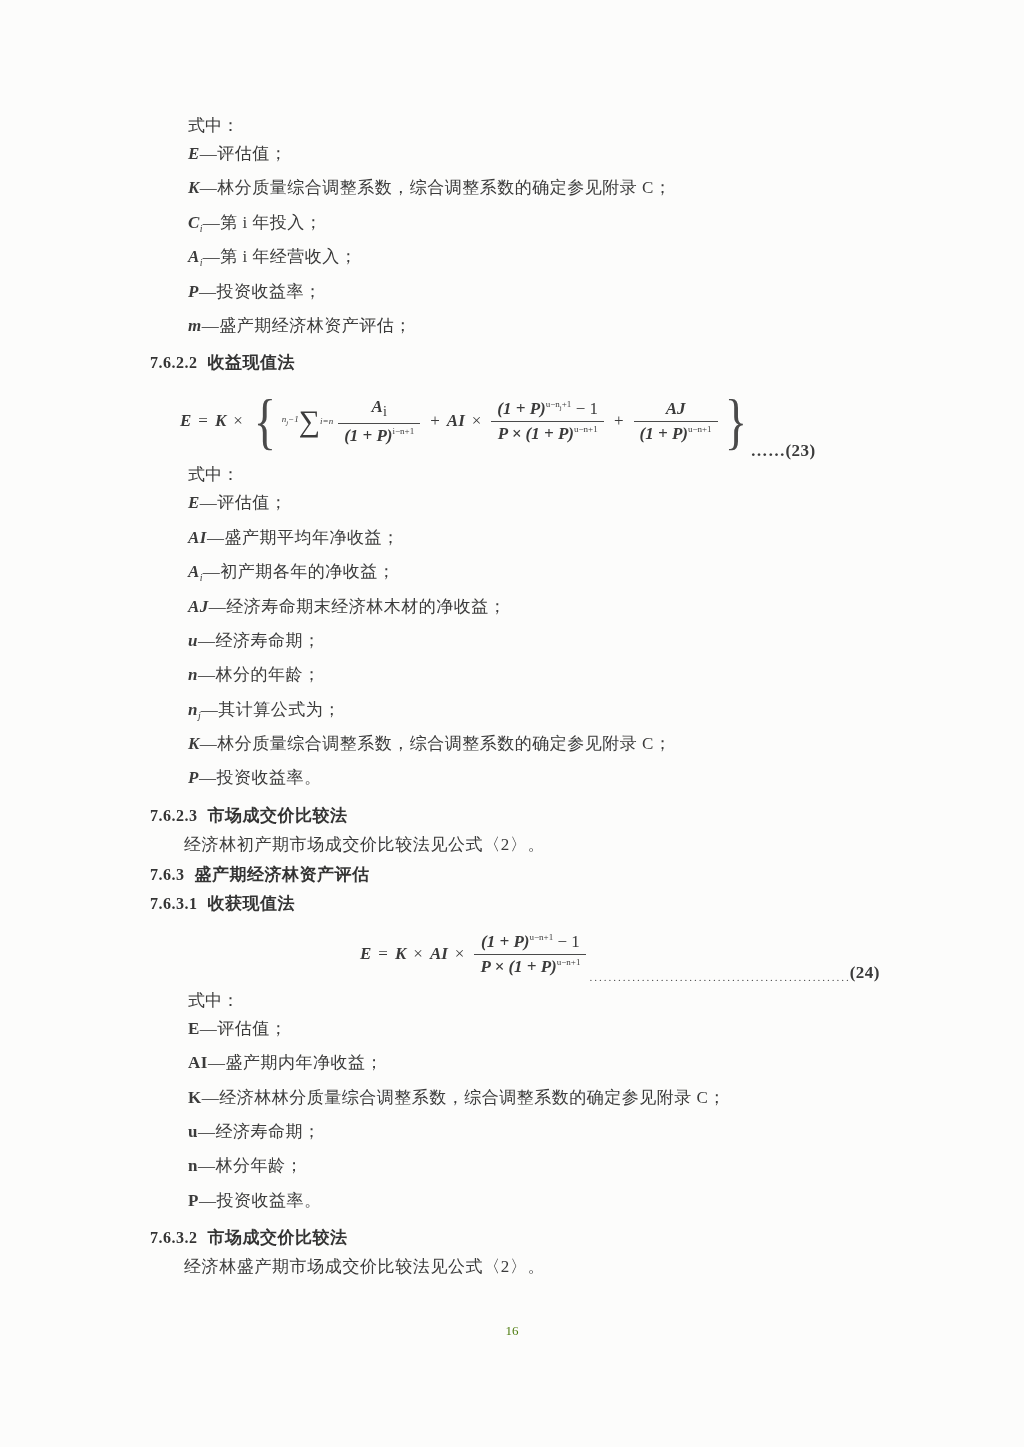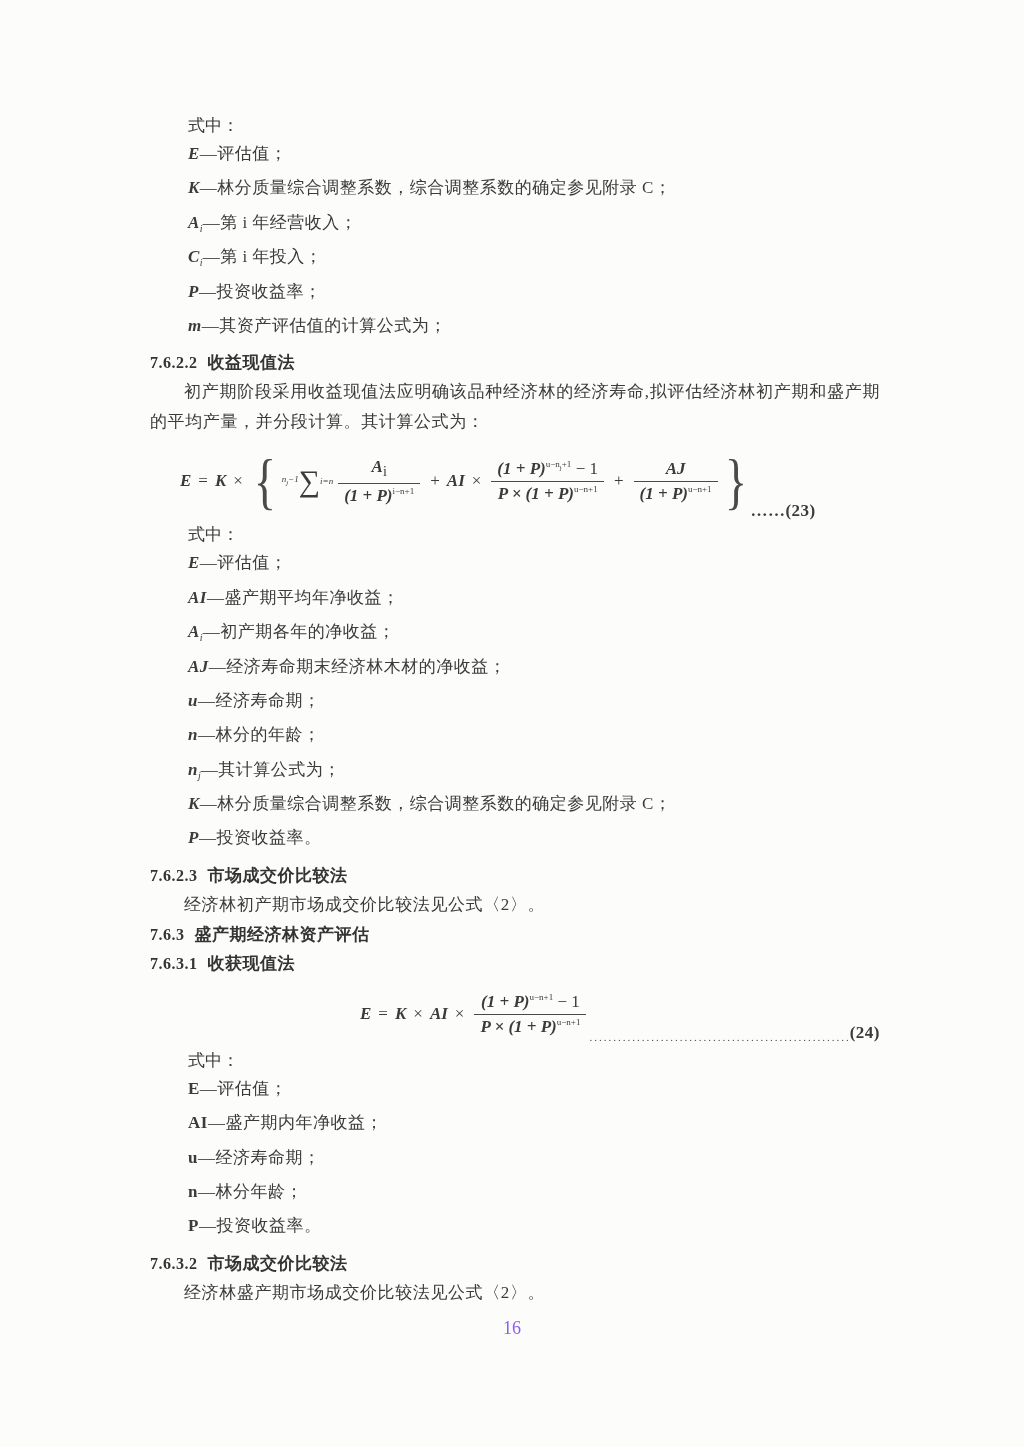--- a/index.html
+++ b/index.html
@@ -42,41 +42,40 @@
   sup.exp sub{font-size:7px;}
   .sum{display:inline-flex;align-items:center;margin:0 2px;line-height:1;}
   .sum .lim{font-size:9px;font-style:italic;line-height:10px;white-space:nowrap;}
   .sum .lim sub{font-size:7px;}
   .sum .sig{font-size:30px;line-height:30px;font-style:normal;}
   .brace{font-size:62px;font-weight:300;line-height:60px;transform:scaleX(.75);color:#4a4a4a;}
   .eq-label{align-self:flex-end;white-space:nowrap;transform:translateY(10px);font-weight:bold;letter-spacing:.5px;}
   .leader-dots{align-self:flex-end;flex:1;overflow:hidden;white-space:nowrap;letter-spacing:2px;font-size:11px;transform:translateY(6px);color:#4a4a4a;}
   .f24-spacer{flex:0 0 210px;}
   
-  .pagenum{position:absolute;left:0;bottom:108px;width:100%;text-align:center;font-size:18px;color:#8b5cf6;}
+  .pagenum{position:absolute;left:0;bottom:108px;width:100%;text-align:center;font-size:13px;color:#4d7c0f;}
 </style>
 </head>
 <body>
 
 <div class="page">
 
   <div class="deflist">
     <div class="list-label">式中：</div>
     <div class="defitem"><span class="sym">E</span><sub></sub><span class="deftext">—评估值；</span></div>
     <div class="defitem"><span class="sym">K</span><sub></sub><span class="deftext">—林分质量综合调整系数，综合调整系数的确定参见附录 C；</span></div>
+    <div class="defitem"><span class="sym">C</span><sub>i</sub><span class="deftext">—第 i 年投入；</span></div>
     <div class="defitem"><span class="sym">A</span><sub>i</sub><span class="deftext">—第 i 年经营收入；</span></div>
-    <div class="defitem"><span class="sym">C</span><sub>i</sub><span class="deftext">—第 i 年投入；</span></div>
     <div class="defitem"><span class="sym">P</span><sub></sub><span class="deftext">—投资收益率；</span></div>
-    <div class="defitem"><span class="sym">m</span><sub></sub><span class="deftext">—其资产评估值的计算公式为；</span></div>
+    <div class="defitem"><span class="sym">m</span><sub></sub><span class="deftext">—盛产期经济林资产评估；</span></div>
   </div>
 
   <div class="heading">
     <span class="hnum">7.6.2.2</span><span>收益现值法</span>
   </div>
-  <p class="para">初产期阶段采用收益现值法应明确该品种经济林的经济寿命,拟评估经济林初产期和盛产期的平均产量，并分段计算。其计算公式为：</p>
 
   <div class="formula-row" style="margin-left:30px;">
     <span class="fvar">E</span>
     <span class="fop">=</span>
     <span class="fvar">K</span>
     <span class="fop">×</span>
     <span class="brace">{</span>
     <span class="sum">
       <span class="lim"><span>n</span><sub>j</sub><span>−1</span></span>
       <span class="sig">∑</span>
@@ -140,20 +139,21 @@
       <span class="den"><span class="fvar">P ×</span> <span class="fvar">(1 + P)</span><sup class="exp">u−n+1</sup></span>
     </span>
     <span class="leader-dots">............................................................</span>
     <span class="eq-label" style="transform:translateY(6px);">(24)</span>
   </div>
 
   <div class="deflist upright">
     <div class="list-label">式中：</div>
     <div class="defitem"><span class="sym">E</span><sub></sub><span class="deftext">—评估值；</span></div>
     <div class="defitem"><span class="sym">AI</span><sub></sub><span class="deftext">—盛产期内年净收益；</span></div>
+    <div class="defitem"><span class="sym">K</span><sub></sub><span class="deftext">—经济林林分质量综合调整系数，综合调整系数的确定参见附录 C；</span></div>
     <div class="defitem"><span class="sym">u</span><sub></sub><span class="deftext">—经济寿命期；</span></div>
     <div class="defitem"><span class="sym">n</span><sub></sub><span class="deftext">—林分年龄；</span></div>
     <div class="defitem"><span class="sym">P</span><sub></sub><span class="deftext">—投资收益率。</span></div>
   </div>
 
   <div class="heading">
     <span class="hnum">7.6.3.2</span><span>市场成交价比较法</span>
   </div>
   <p class="para">经济林盛产期市场成交价比较法见公式〈2〉。</p>
 

